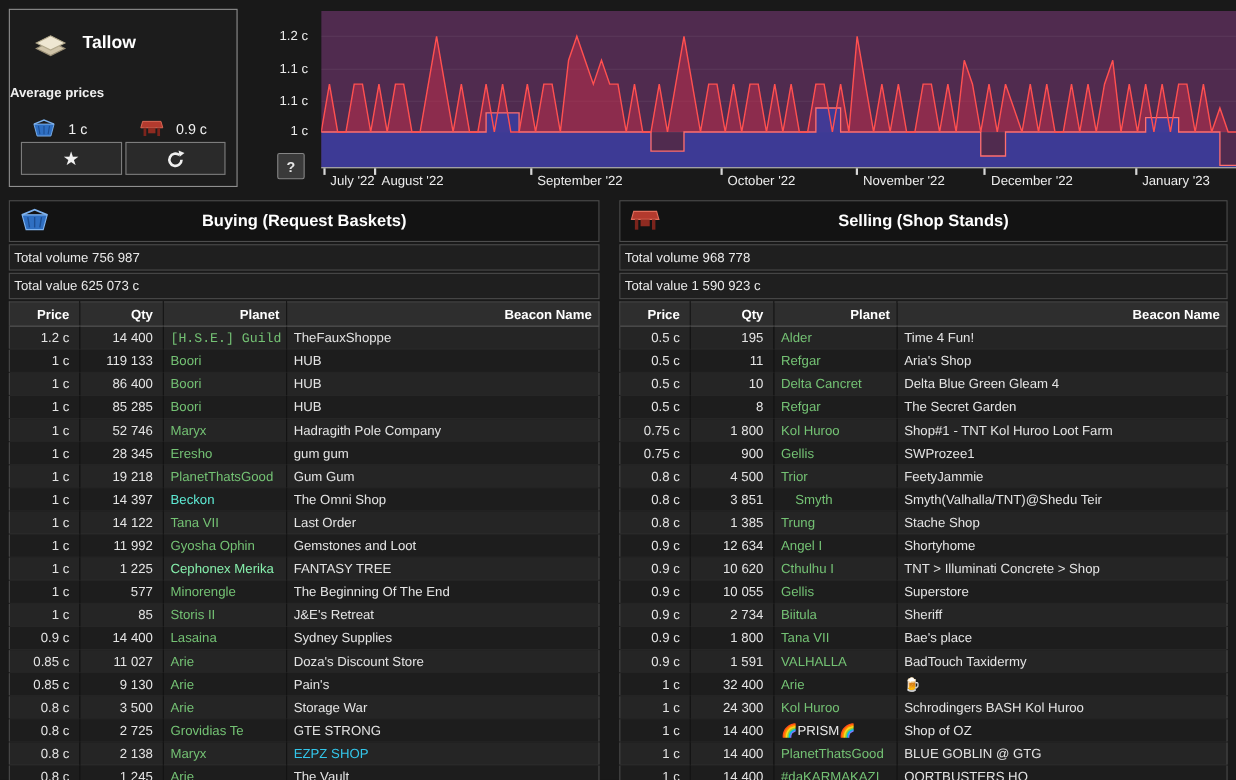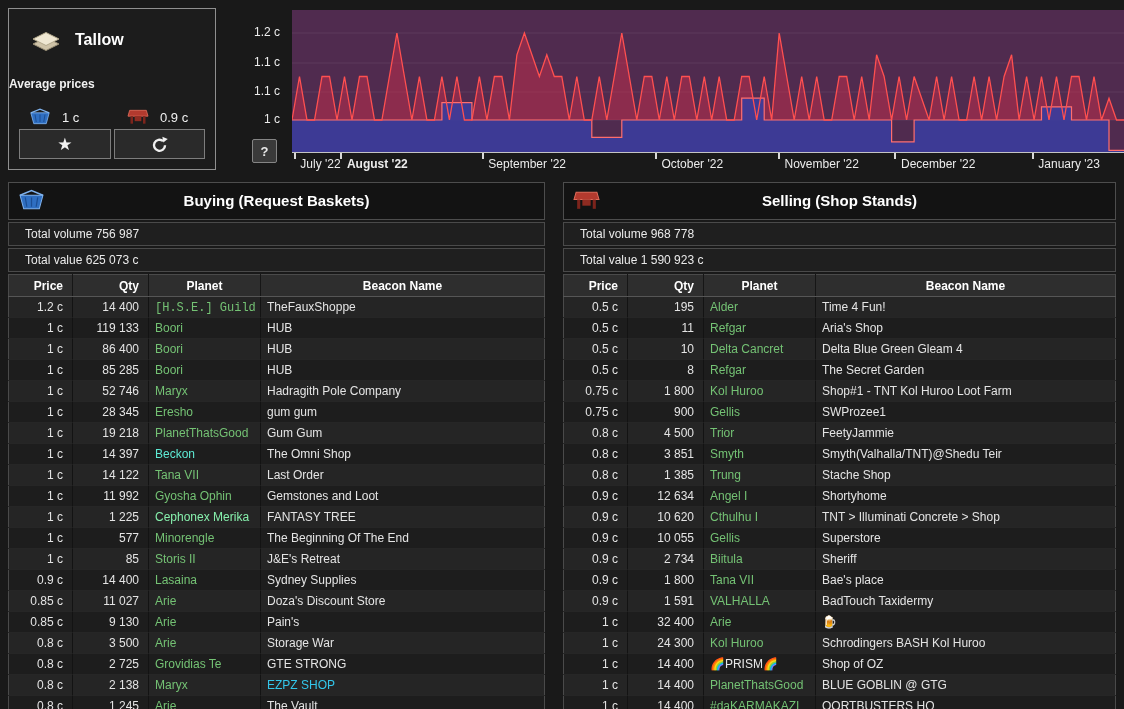--- a/index.html
+++ b/index.html
@@ -32,24 +32,24 @@
     display:flex;align-items:center;justify-content:center;cursor:pointer;}
 
   
   .market-panel{position:absolute;top:182px;}
   #buying-panel{left:8px;width:537px;}
   #selling-panel{left:563px;width:553px;}
   .mp-header{position:relative;height:36px;background:#131313;border:1px solid #4d4d4d;}
   .mp-icon{position:absolute;left:9px;top:5px;width:27px;height:25px;}
   .mp-title{margin:0;font-size:15px;font-weight:bold;color:#fff;text-align:center;line-height:35px;}
   .totals-row{margin-top:2px;height:22px;line-height:22px;background:#1f1f1f;border:1px solid #4a4a4a;
-    padding-left:16px;font-size:12px;color:#eaeaea;}
+    padding-left:4px;font-size:12px;color:#eaeaea;}
   .market-table{width:100%;border-collapse:collapse;table-layout:fixed;background:#1d1d1d;
     border:1px solid #4a4a4a;margin-top:2px;font-size:12px;}
-  .market-table th{background:#2e2e2e;color:#fff;font-weight:bold;height:21px;text-align:center;
+  .market-table th{background:#2e2e2e;color:#fff;font-weight:bold;height:21px;text-align:right;
     padding:0 6px;border-bottom:1px solid #565656;border-right:1px solid #161616;white-space:nowrap;}
   .market-table td{height:20px;padding:0 6px;border-right:1px solid #131313;
     border-bottom:1px solid rgba(255,255,255,0.045);white-space:nowrap;overflow:hidden;color:#e4e4e4;}
   .market-table th:last-child,.market-table td:last-child{border-right:none;}
   .market-table th.c0,.market-table td.c0{text-align:right;padding-right:9px;}
   .market-table th.c1,.market-table td.c1{text-align:right;padding-right:9px;}
   .market-table tbody tr:nth-child(odd){background:#252525;}
   .market-table tbody tr:nth-child(even){background:#1d1d1d;}
   .market-table span{cursor:pointer;}
   .icon-svg{display:block;width:100%;height:100%;}
@@ -122,21 +122,21 @@
         <line x1="0" x2="832" y1="110" y2="110" stroke="rgba(255,255,255,0.07)"></line>
         <polygon points="0.0,110.0 7.5,66.5 15.0,110.0 22.5,110.0 30.0,66.5 37.5,66.5 45.0,110.0 52.5,66.5 60.0,110.0 67.5,66.5 75.0,66.5 82.5,110.0 89.9,110.0 97.4,66.5 104.9,23.0 112.4,66.5 119.9,110.0 127.4,66.5 134.9,110.0 142.4,110.0 149.9,66.5 157.4,110.0 164.9,66.5 172.4,110.0 179.9,110.0 187.4,66.5 194.9,110.0 202.4,66.5 209.9,66.5 217.4,110.0 224.9,44.8 232.4,23.0 239.9,44.8 247.4,66.5 254.8,44.8 262.3,66.5 269.8,66.5 277.3,110.0 284.8,66.5 292.3,110.0 299.8,110.0 307.3,66.5 314.8,110.0 322.3,66.5 329.8,23.0 337.3,66.5 344.8,110.0 352.3,66.5 359.8,66.5 367.3,110.0 374.8,66.5 382.3,110.0 389.8,66.5 397.3,66.5 404.8,110.0 412.3,66.5 419.7,110.0 427.2,66.5 434.7,110.0 442.2,110.0 449.7,66.5 457.2,66.5 464.7,110.0 472.2,66.5 479.7,110.0 487.2,23.0 494.7,66.5 502.2,110.0 509.7,66.5 517.2,110.0 524.7,66.5 532.2,110.0 539.7,110.0 547.2,66.5 554.7,66.5 562.2,110.0 569.7,66.5 577.2,110.0 584.6,44.8 592.1,66.5 599.6,110.0 607.1,66.5 614.6,110.0 622.1,66.5 629.6,88.2 637.1,110.0 644.6,66.5 652.1,110.0 659.6,66.5 667.1,110.0 674.6,110.0 682.1,66.5 689.6,110.0 697.1,66.5 704.6,110.0 712.1,66.5 719.6,44.8 727.1,110.0 734.6,66.5 742.1,110.0 749.5,66.5 757.0,110.0 764.5,66.5 772.0,110.0 779.5,66.5 787.0,66.5 794.5,110.0 802.0,66.5 809.5,110.0 817.0,88.2 824.5,110.0 832.0,110.0 832,110 0,110" fill="rgba(200,45,75,0.5)"></polygon>
         <polygon points="0.0,110.0 149.9,110.0 149.9,92.6 179.9,92.6 179.9,110.0 299.8,110.0 299.8,127.4 329.8,127.4 329.8,110.0 449.7,110.0 449.7,88.2 472.2,88.2 472.2,110.0 599.6,110.0 599.6,131.8 622.1,131.8 622.1,110.0 749.5,110.0 749.5,96.9 779.5,96.9 779.5,110.0 817.0,110.0 817.0,140.4 832.0,140.4 832,142 0,142" fill="rgba(60,60,155,0.92)"></polygon>
         <polyline points="0.0,110.0 149.9,110.0 149.9,92.6 179.9,92.6 179.9,110.0 299.8,110.0 299.8,127.4 329.8,127.4 329.8,110.0 449.7,110.0 449.7,88.2 472.2,88.2 472.2,110.0 599.6,110.0 599.6,131.8 622.1,131.8 622.1,110.0 749.5,110.0 749.5,96.9 779.5,96.9 779.5,110.0 817.0,110.0 817.0,140.4 832.0,140.4" fill="none" stroke="#ff6e6e" stroke-width="1.2"></polyline>
         <polyline points="0.0,110.0 7.5,66.5 15.0,110.0 22.5,110.0 30.0,66.5 37.5,66.5 45.0,110.0 52.5,66.5 60.0,110.0 67.5,66.5 75.0,66.5 82.5,110.0 89.9,110.0 97.4,66.5 104.9,23.0 112.4,66.5 119.9,110.0 127.4,66.5 134.9,110.0 142.4,110.0 149.9,66.5 157.4,110.0 164.9,66.5 172.4,110.0 179.9,110.0 187.4,66.5 194.9,110.0 202.4,66.5 209.9,66.5 217.4,110.0 224.9,44.8 232.4,23.0 239.9,44.8 247.4,66.5 254.8,44.8 262.3,66.5 269.8,66.5 277.3,110.0 284.8,66.5 292.3,110.0 299.8,110.0 307.3,66.5 314.8,110.0 322.3,66.5 329.8,23.0 337.3,66.5 344.8,110.0 352.3,66.5 359.8,66.5 367.3,110.0 374.8,66.5 382.3,110.0 389.8,66.5 397.3,66.5 404.8,110.0 412.3,66.5 419.7,110.0 427.2,66.5 434.7,110.0 442.2,110.0 449.7,66.5 457.2,66.5 464.7,110.0 472.2,66.5 479.7,110.0 487.2,23.0 494.7,66.5 502.2,110.0 509.7,66.5 517.2,110.0 524.7,66.5 532.2,110.0 539.7,110.0 547.2,66.5 554.7,66.5 562.2,110.0 569.7,66.5 577.2,110.0 584.6,44.8 592.1,66.5 599.6,110.0 607.1,66.5 614.6,110.0 622.1,66.5 629.6,88.2 637.1,110.0 644.6,66.5 652.1,110.0 659.6,66.5 667.1,110.0 674.6,110.0 682.1,66.5 689.6,110.0 697.1,66.5 704.6,110.0 712.1,66.5 719.6,44.8 727.1,110.0 734.6,66.5 742.1,110.0 749.5,66.5 757.0,110.0 764.5,66.5 772.0,110.0 779.5,66.5 787.0,66.5 794.5,110.0 802.0,66.5 809.5,110.0 817.0,88.2 824.5,110.0 832.0,110.0" fill="none" stroke="#ff5050" stroke-width="1.3"></polyline>
       </svg>
     <div id="x-axis">
         <div class="xtick-mark" style="left: 0.3%;"></div>
         <div class="xtick-label" style="left: 1%;">July '22</div>
         <div class="xtick-mark" style="left: 5.8%;"></div>
-        <div class="xtick-label" style="left: 6.6%; font-weight: bold;">August '22</div>
+        <div class="xtick-label" style="left: 6.6%;">August '22</div>
         <div class="xtick-mark" style="left: 22.8%;"></div>
         <div class="xtick-label" style="left: 23.6%;">September '22</div>
         <div class="xtick-mark" style="left: 43.6%;"></div>
         <div class="xtick-label" style="left: 44.4%;">October '22</div>
         <div class="xtick-mark" style="left: 58.4%;"></div>
         <div class="xtick-label" style="left: 59.2%;">November '22</div>
         <div class="xtick-mark" style="left: 72.4%;"></div>
         <div class="xtick-label" style="left: 73.2%;">December '22</div>
         <div class="xtick-mark" style="left: 88.9%;"></div>
         <div class="xtick-label" style="left: 89.7%;">January '23</div>
@@ -365,21 +365,21 @@
           </tr>
           <tr>
             <td class="c0">0.8 c</td>
             <td class="c1">4 500</td>
             <td class="c2"><span style="color: rgb(116, 194, 116);">Trior</span></td>
             <td class="c3"><span>FeetyJammie</span></td>
           </tr>
           <tr>
             <td class="c0">0.8 c</td>
             <td class="c1">3 851</td>
-            <td class="c2"><span style="color: rgb(116, 194, 116);">Smyth</span></td>
+            <td class="c2"><span style="color: rgb(116, 194, 116); margin-left: 13px;">Smyth</span></td>
             <td class="c3"><span>Smyth(Valhalla/TNT)@Shedu Teir</span></td>
           </tr>
           <tr>
             <td class="c0">0.8 c</td>
             <td class="c1">1 385</td>
             <td class="c2"><span style="color: rgb(116, 194, 116);">Trung</span></td>
             <td class="c3"><span>Stache Shop</span></td>
           </tr>
           <tr>
             <td class="c0">0.9 c</td>

